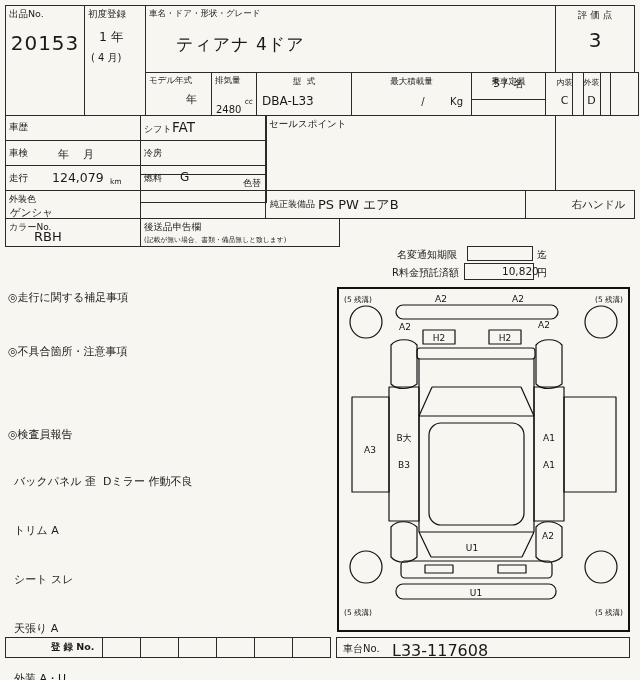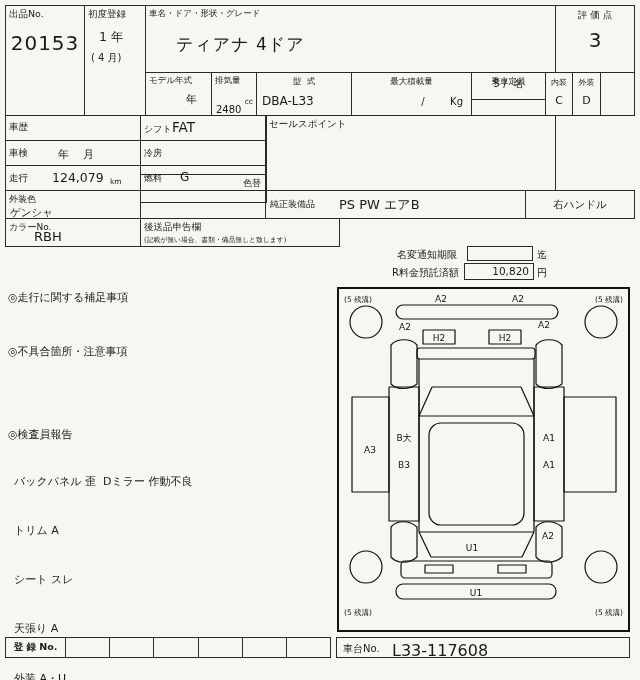--- a/index.html
+++ b/index.html
@@ -3,21 +3,21 @@
 <meta charset="utf-8">
 <style>
   * { margin:0; padding:0; box-sizing:border-box; }
   body { background:#e9e8e3; }
   .sheet {
     position:relative; width:640px; height:680px;
     background:#f7f6f1; color:#1a1a1a;
     font-family:"DejaVu Sans","Liberation Sans",sans-serif;
     overflow:hidden;
   }
-  .cell { position:absolute; border:1px solid #2a2a2a; background:transparent; }
+  .cell { position:absolute; border:1px solid #2a2a2a; background:transparent;padding-left:37px; }
   .lbl  { position:absolute; left:3px; top:2px; font-size:9px; white-space:pre; }
   .txt  { position:absolute; white-space:pre; }
   svg text { font-family:"DejaVu Sans","Liberation Sans",sans-serif; fill:#111; }
   .reg-cells { display:flex; height:100%;font-weight:bold; }
   .reg-label { width:60px; border-right:1px solid #2a2a2a; display:flex; align-items:center; justify-content:center; font-size:9.5px; white-space:pre; }
   .reg-empty { flex:1; border-right:1px solid #2a2a2a; }
   .reg-empty:last-child { border-right:none; }
 </style>
 </head>
 <body>
@@ -109,21 +109,21 @@
   <div class="cell" style="left:140px;top:174px;width:127px;height:29px">
     <div class="txt" style="right:5px;top:2px;font-size:9px">色替</div>
   </div>
 
   <div class="cell" style="left:265px;top:115px;width:291px;height:76px">
     <div class="lbl" style="font-size:9.5px">セールスポイント</div>
   </div>
 
   <div class="cell" style="left:265px;top:190px;width:261px;height:29px;display:flex;align-items:center;padding-left:4px">
     <span style="font-size:9px">純正装備品</span>
-    <span style="font-size:13px;margin-left:24px">PS PW エアB</span>
+    <span style="font-size:13px;margin-left:3px">PS PW エアB</span>
   </div>
   <div class="cell" style="left:525px;top:190px;width:110px;height:29px;display:flex;align-items:center;justify-content:center">
     <span style="font-size:10.5px">右ハンドル</span>
   </div>
 
   <div class="cell" style="left:5px;top:218px;width:136px;height:29px">
     <div class="lbl">カラーNo.</div>
     <div class="txt" style="left:28px;top:10px;font-size:13px">RBH</div>
   </div>
   <div class="cell" style="left:140px;top:218px;width:200px;height:29px">

